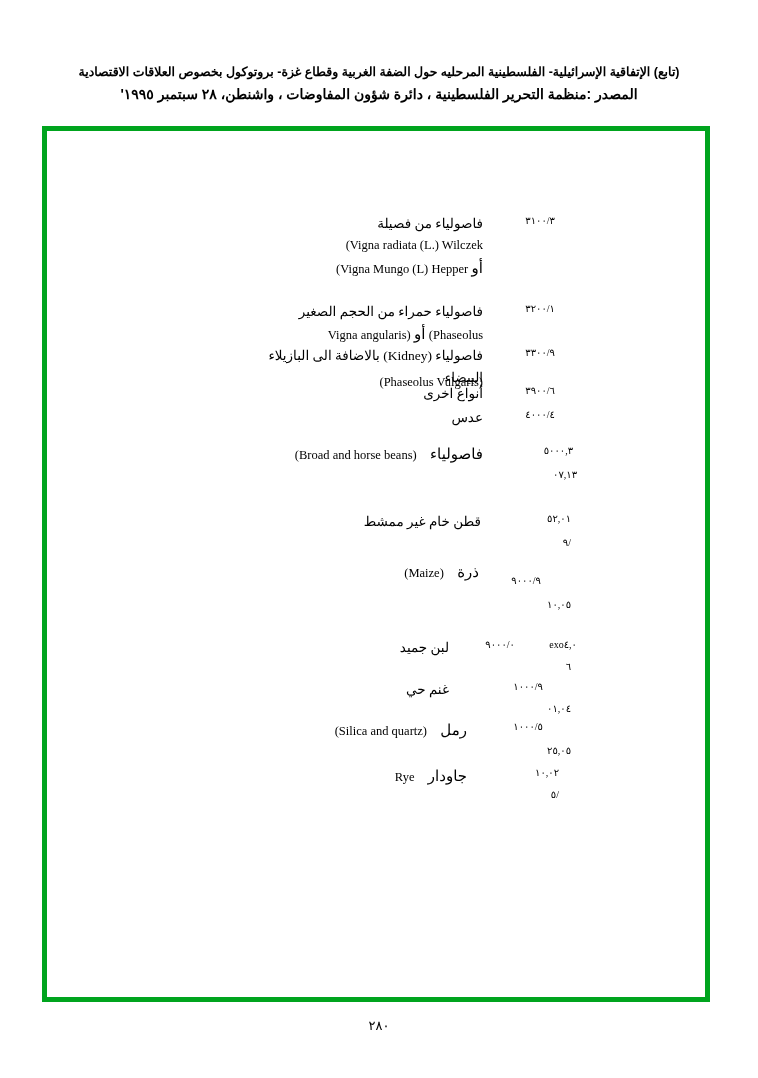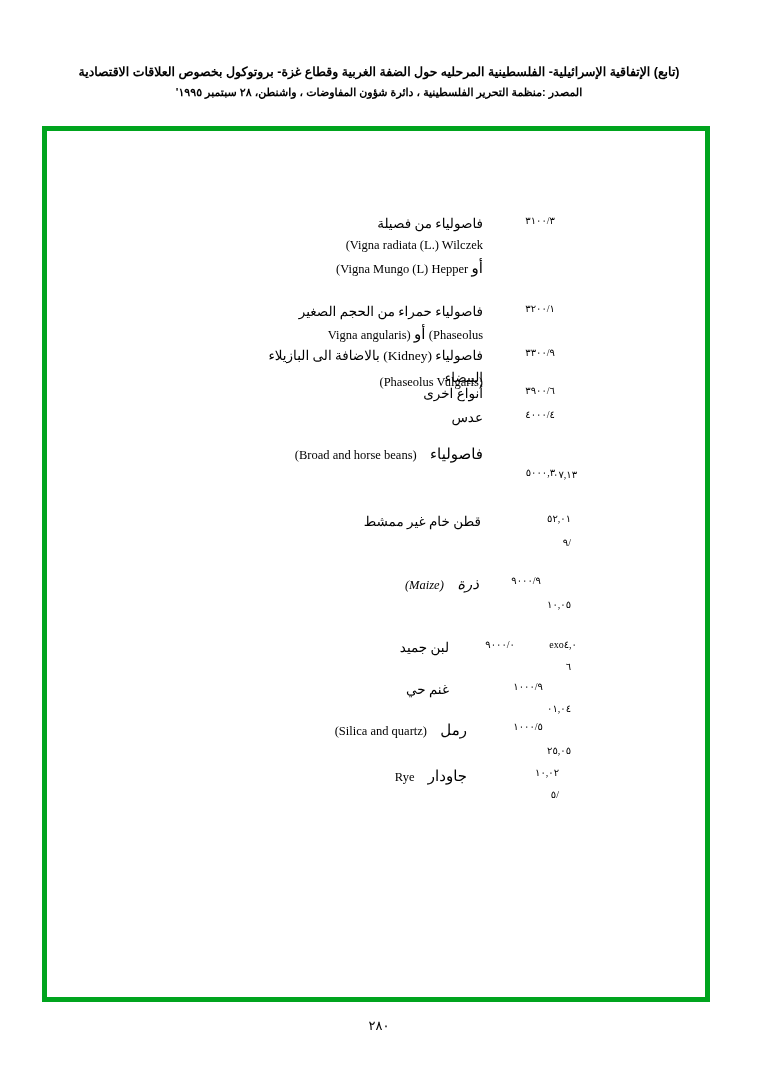--- a/index.html
+++ b/index.html
@@ -34,21 +34,21 @@
     font-weight: bold;
     font-size: 12.5px;
     letter-spacing: 0px;
     direction: rtl;
     white-space: nowrap;
   }
   .header-source {
     margin-top: 7px;
     font-family: "Liberation Sans", sans-serif;
     font-weight: bold;
-    font-size: 11px;
+    font-size: 14px;
     direction: rtl;
     white-space: nowrap;
   }
 
   
   .frame {
     position: absolute;
     left: 42px;
     top: 126px;
     width: 668px;
@@ -145,33 +145,33 @@
       <div class="row" style="top:216px; right:222px;">فاصولياء (Kidney) بالاضافة الى البازيلاء</div>
       <div class="row" style="top:238px; right:222px;">البيضاء</div>
       <div class="row lat" style="top:243px; right:222px; direction:ltr;">(Phaseolus Vulgaris)</div>
 
       <div class="code" style="top:254px; right:150px;">٣٩٠٠/٦</div>
       <div class="row" style="top:254px; right:222px;">أنواع اخرى</div>
 
       <div class="code" style="top:278px; right:150px;">٤٠٠٠/٤</div>
       <div class="row" style="top:278px; right:222px;">عدس</div>
 
-      <div class="code" style="top:314px; right:150px;margin-top:22px;">٥٠٠٠,٣</div>
+      <div class="code" style="top:314px; right:132px;">٥٠٠٠,٣</div>
       <div class="row mix" style="top:314px; right:222px;">
         <span class="ar">فاصولياء</span>
         <span class="lat" style="margin-right:10px;">(Broad and horse beans)</span>
       </div>
       <div class="code" style="top:338px; right:128px;">٠٧,١٣</div>
 
       <div class="code" style="top:382px; right:134px;">٥٢,٠١</div>
       <div class="row" style="top:382px; right:224px;">قطن خام غير ممشط</div>
       <div class="code" style="top:406px; right:134px;">/٩</div>
 
       <div class="code" style="top:444px; right:164px;">٩٠٠٠/٩</div>
-      <div class="row mix" style="top:444px; right:226px;font-style:italic;">
+      <div class="row mix" style="top:432px; right:226px;">
         <span class="ar">ذرة</span>
         <span class="lat" style="margin-right:10px;">(Maize)</span>
       </div>
       <div class="code" style="top:468px; right:134px;">١٠,٠٥</div>
 
       <div class="code" style="top:508px; right:190px;">٩٠٠٠/٠</div>
       <div class="code" style="top:508px; right:128px;">exo٤,٠</div>
       <div class="row" style="top:508px; right:256px;">لبن جميد</div>
       <div class="code" style="top:530px; right:134px;">٦</div>
 

